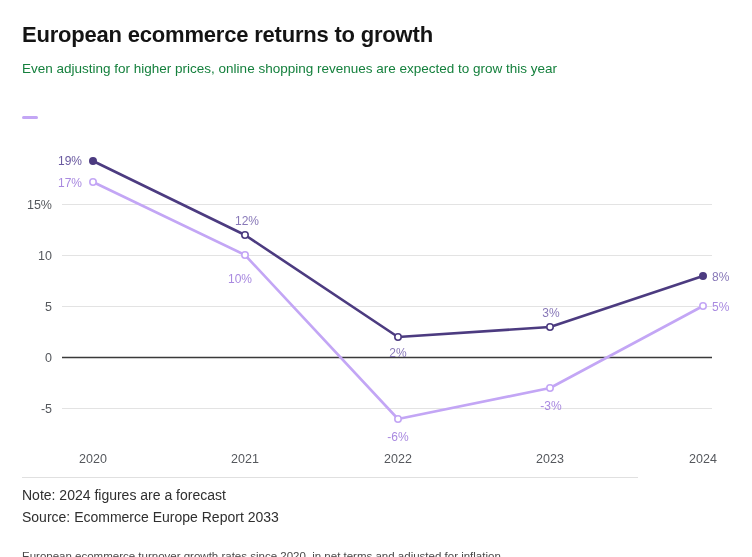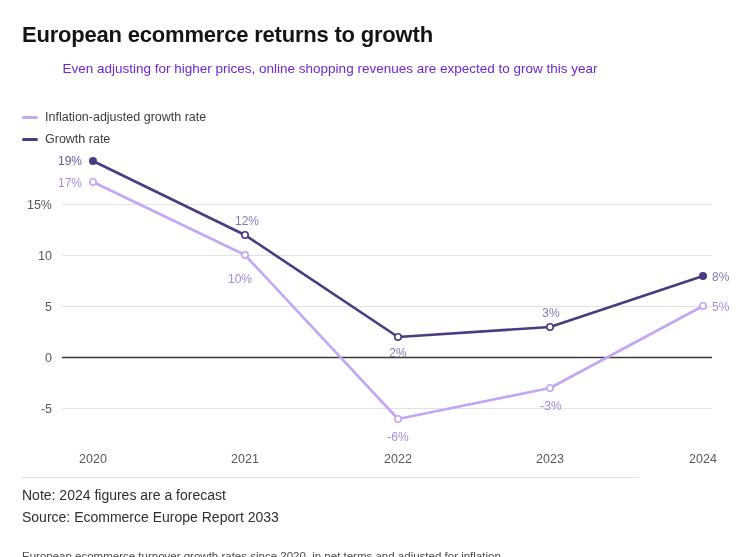--- a/index.html
+++ b/index.html
@@ -32,25 +32,24 @@
   .chart-title {
     font-size: 22px;
     font-weight: bold;
     letter-spacing: -0.2px;
     color: #141414;
     margin: 0;
     line-height: 1.2;
   }
   .chart-subtitle {
     font-size: 13.5px;
-    color: #6d28d9;
+    color: #15803d;
     margin: 12px 0 0 0;
     line-height: 1.3;
     font-weight: normal;
-    text-align: center;
   }
 
   
   .legend {
     position: absolute;
     left: 22px;
     top: 108px;
   }
   .legend-row {
     display: flex;
@@ -140,25 +139,20 @@
 <div class="page">
 
   <div class="header">
     <h1 class="chart-title">European ecommerce returns to growth</h1>
     <p class="chart-subtitle">Even adjusting for higher prices, online shopping revenues are expected to grow this year</p>
   </div>
 
   <div class="legend">
     <div class="legend-row">
       <span class="legend-swatch" style="background:#c3a6f5;"></span>
-      <span class="legend-label">Inflation-adjusted growth rate</span>
-    </div>
-    <div class="legend-row">
-      <span class="legend-swatch" style="background:#4c3b80;"></span>
-      <span class="legend-label">Growth rate</span>
     </div>
   </div>
 
   <div class="plot">
     <svg width="752" height="500" viewBox="0 0 752 500">
       <g>
         <line class="grid-line" x1="62" y1="204.5" x2="712" y2="204.5"></line>
         <line class="grid-line" x1="62" y1="255.5" x2="712" y2="255.5"></line>
         <line class="grid-line" x1="62" y1="306.5" x2="712" y2="306.5"></line>
         <line class="zero-line" x1="62" y1="357.5" x2="712" y2="357.5"></line>

